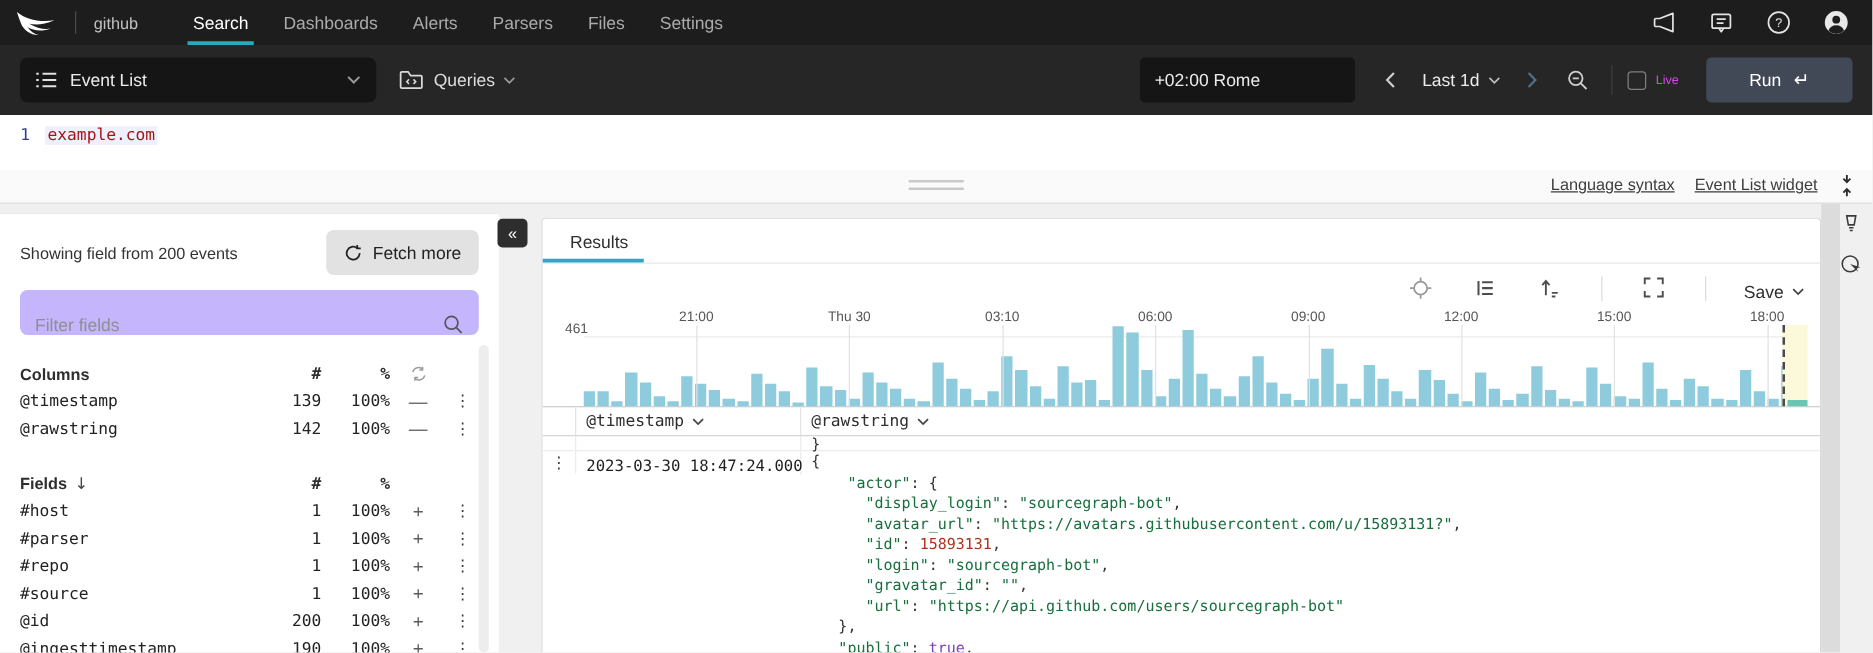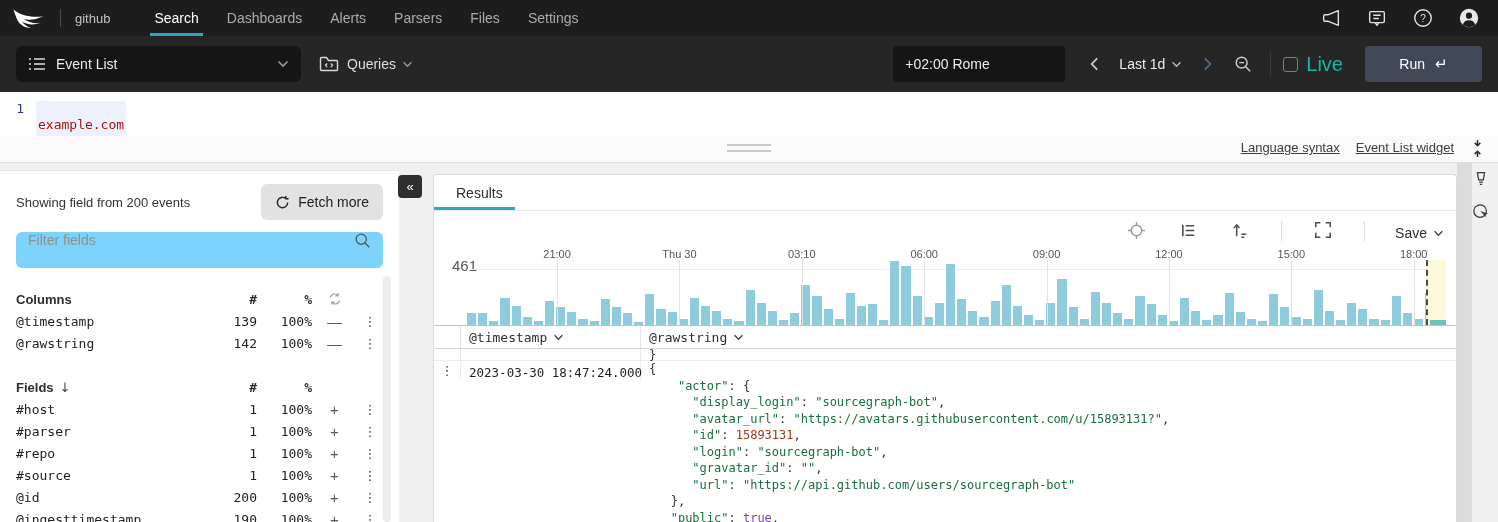--- a/index.html
+++ b/index.html
@@ -35,32 +35,32 @@
     display:flex; align-items:center; padding:0 12px; font-size:14px; color:#ececec; cursor:pointer; }
   .time-nav { display:flex; align-items:center; gap:6px; margin-left:14px; }
   .icon-btn { width:30px; height:30px; display:flex; align-items:center; justify-content:center;
     color:#cfcfcf; cursor:pointer; }
   .range-label { font-size:14px; color:#ececec; display:flex; align-items:center; gap:6px;
     padding:0 4px; cursor:pointer; }
   .next-chev { color:#51708c; }
   .vdiv { width:1px; height:24px; background:#3d3d3d; margin:0 12px; }
   .live-toggle { display:flex; align-items:center; gap:8px; cursor:pointer; }
   .checkbox { width:15px; height:15px; border:1px solid #7e7e7e; border-radius:3px; background:transparent; }
-  .live-label { font-size:20px; color:#14b8a6; }
+  .live-label { font-size:10px; color:#d946ef; }
   .run-btn { margin-left:22px; width:117px; height:36px; background:#424956; border-radius:4px;
     color:#ffffff; font-size:14px; display:flex; align-items:center; justify-content:center; gap:10px;
     cursor:pointer; }
   .run-key { font-size:15px; }
 
   
   .editor { position:absolute; left:0; top:92px; width:100%; height:44px; background:#ffffff; }
   .editor-line { display:flex; align-items:flex-start; padding-top:9px;
     font-family:"DejaVu Sans Mono", monospace; font-size:13px; }
   .line-no { width:24px; text-align:right; color:#2b3a8f; margin-right:12px; }
-  .query-text { color:#a31515; background:#eef0fb; padding:16px 2px; }
+  .query-text { color:#a31515; background:#eef0fb; padding:0 2px; }
 
   
   .subheader { position:absolute; left:0; top:136px; width:100%; height:27px; background:#fafafa;
     border-bottom:1px solid #dcdcdc; }
   .drag-handle { position:absolute; left:727px; top:8px; width:44px; }
   .drag-handle div { height:0; border-top:2px solid #c9c9c9; margin-bottom:4px; }
   .sub-links { position:absolute; right:44px; top:4px; display:flex; gap:16px; }
   .sub-links a { font-size:13px; color:#3d3d3d; text-decoration:underline; cursor:pointer; }
   .collapse-v { position:absolute; right:8px; top:3px; width:20px; height:20px; color:#2c2c2c; cursor:pointer; }
 
@@ -68,22 +68,22 @@
   .edge-icon { position:absolute; width:20px; height:20px; color:#3a3a3a; cursor:pointer; }
 
   
   .fields-panel { position:absolute; left:0; top:170px; width:399px; height:352px; background:#ffffff;
     border-top:1px solid #e5e5e5; }
   .panel-scroll { position:absolute; right:8px; top:105px; bottom:0; width:8px; background:#ededed; border-radius:4px; }
   .fp-header { display:flex; align-items:center; justify-content:space-between; padding:13px 16px 0 16px;text-align:center; }
   .fp-summary { font-size:13px; color:#333333; }
   .fetch-btn { height:36px; background:#e2e2e2; border-radius:6px; display:flex; align-items:center;
     gap:8px; padding:0 14px; font-size:14px; color:#222222; cursor:pointer; }
-  .filter-box { margin:12px 16px 0 16px; height:36px; background:#7dd3fc; border-radius:6px;
-    display:flex; align-items:flex-start; padding:0 12px; }
+  .filter-box { margin:12px 16px 0 16px; height:36px; background:#c4b5fd; border-radius:6px;
+    display:flex; align-items:flex-end; padding:0 12px; }
   .filter-box input { border:none; outline:none; background:transparent; flex:1; font-size:14px;
     color:#333; font-family:"Liberation Sans", sans-serif; }
   .filter-box input::placeholder { color:#8f8f8f; }
   .filter-box .icon { color:#555; }
   .field-table { margin:20px 16px 0 16px; }
   .ft-row { display:grid; grid-template-columns:1fr 50px 55px 45px 26px; align-items:center; height:22px; }
   .ft-head { font-size:13px; font-weight:bold; color:#2e2e2e; }
   .ft-head .num, .ft-head .pct { text-align:right; font-family:"DejaVu Sans Mono", monospace; }
   .ft-name { font-family:"DejaVu Sans Mono", monospace; font-size:13px; color:#222222; }
   .ft-num, .ft-pct { font-family:"DejaVu Sans Mono", monospace; font-size:13px; color:#222222; text-align:right; }
@@ -105,21 +105,21 @@
   .tab { font-size:14px; color:#2e2e2e; margin-left:22px; cursor:pointer; }
   .tab-underline { position:absolute; left:0; bottom:0; width:81px; height:3px; background:var(--accent); }
   .results-tools { position:absolute; right:12px; top:44px; display:flex; align-items:flex-end; gap:30px; color:#4d4d4d; }
   .results-tools .icon-btn2 { width:22px; height:22px; display:flex; align-items:center; justify-content:center; cursor:pointer; }
   .results-tools .dim { color:#9a9a9a; }
   .results-tools .sep { width:1px; height:20px; background:#dddddd; }
   .save-btn { display:flex; align-items:center; gap:6px; font-size:14px; color:#2e2e2e; cursor:pointer; }
 
   
   .histogram { position:absolute; left:0; top:72px; width:100%; height:79px; border-bottom:1px solid #c2c2c2; }
-  .y-max-label { position:absolute; left:18px; top:10px; font-size:15px; color:#555555; }
+  .y-max-label { position:absolute; left:18px; top:10px; font-size:11px; color:#555555; }
   .plot { position:absolute; left:33px; right:10px; top:0; bottom:0; }
   .grid-v { position:absolute; top:13px; bottom:0; width:1px; background:#e2e2e2; }
   .grid-h { position:absolute; left:0; right:0; top:22px; height:1px; background:#ececec; }
   .tick-label { position:absolute; top:1px; transform:translateX(-50%); font-size:11px; color:#555555;
     background:#ffffff; padding:0 3px; z-index:2; }
   .bars { position:absolute; left:0; right:0; bottom:0; top:13px; display:flex; align-items:flex-end; gap:2px; }
   .bar { flex:1; background:var(--bar-color); }
   .live-region { position:absolute; right:0; top:13px; bottom:0; width:20px; background:#fbf9d9;
     border-left:2px dashed #4a4a4a; }
   .live-region .partial { position:absolute; left:2px; right:0; bottom:0; height:5px; background:#6cc5b4; }

